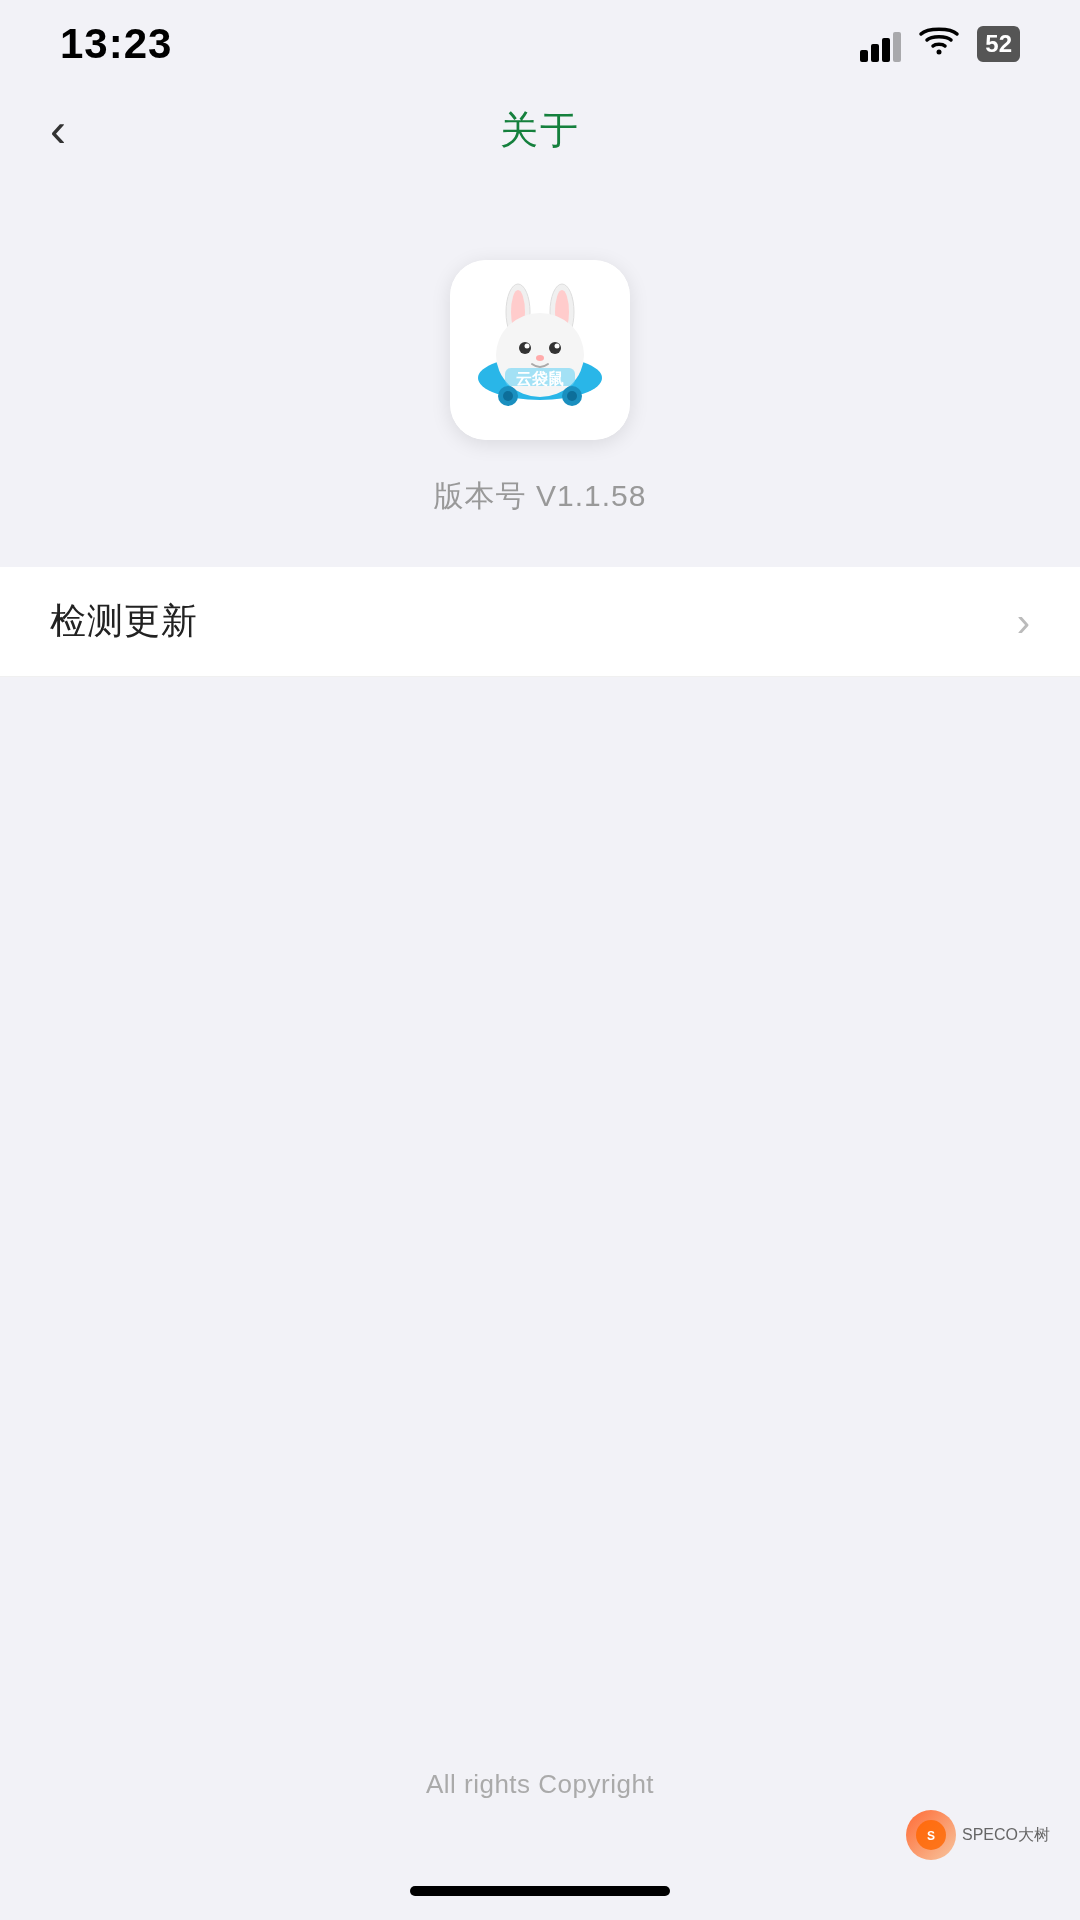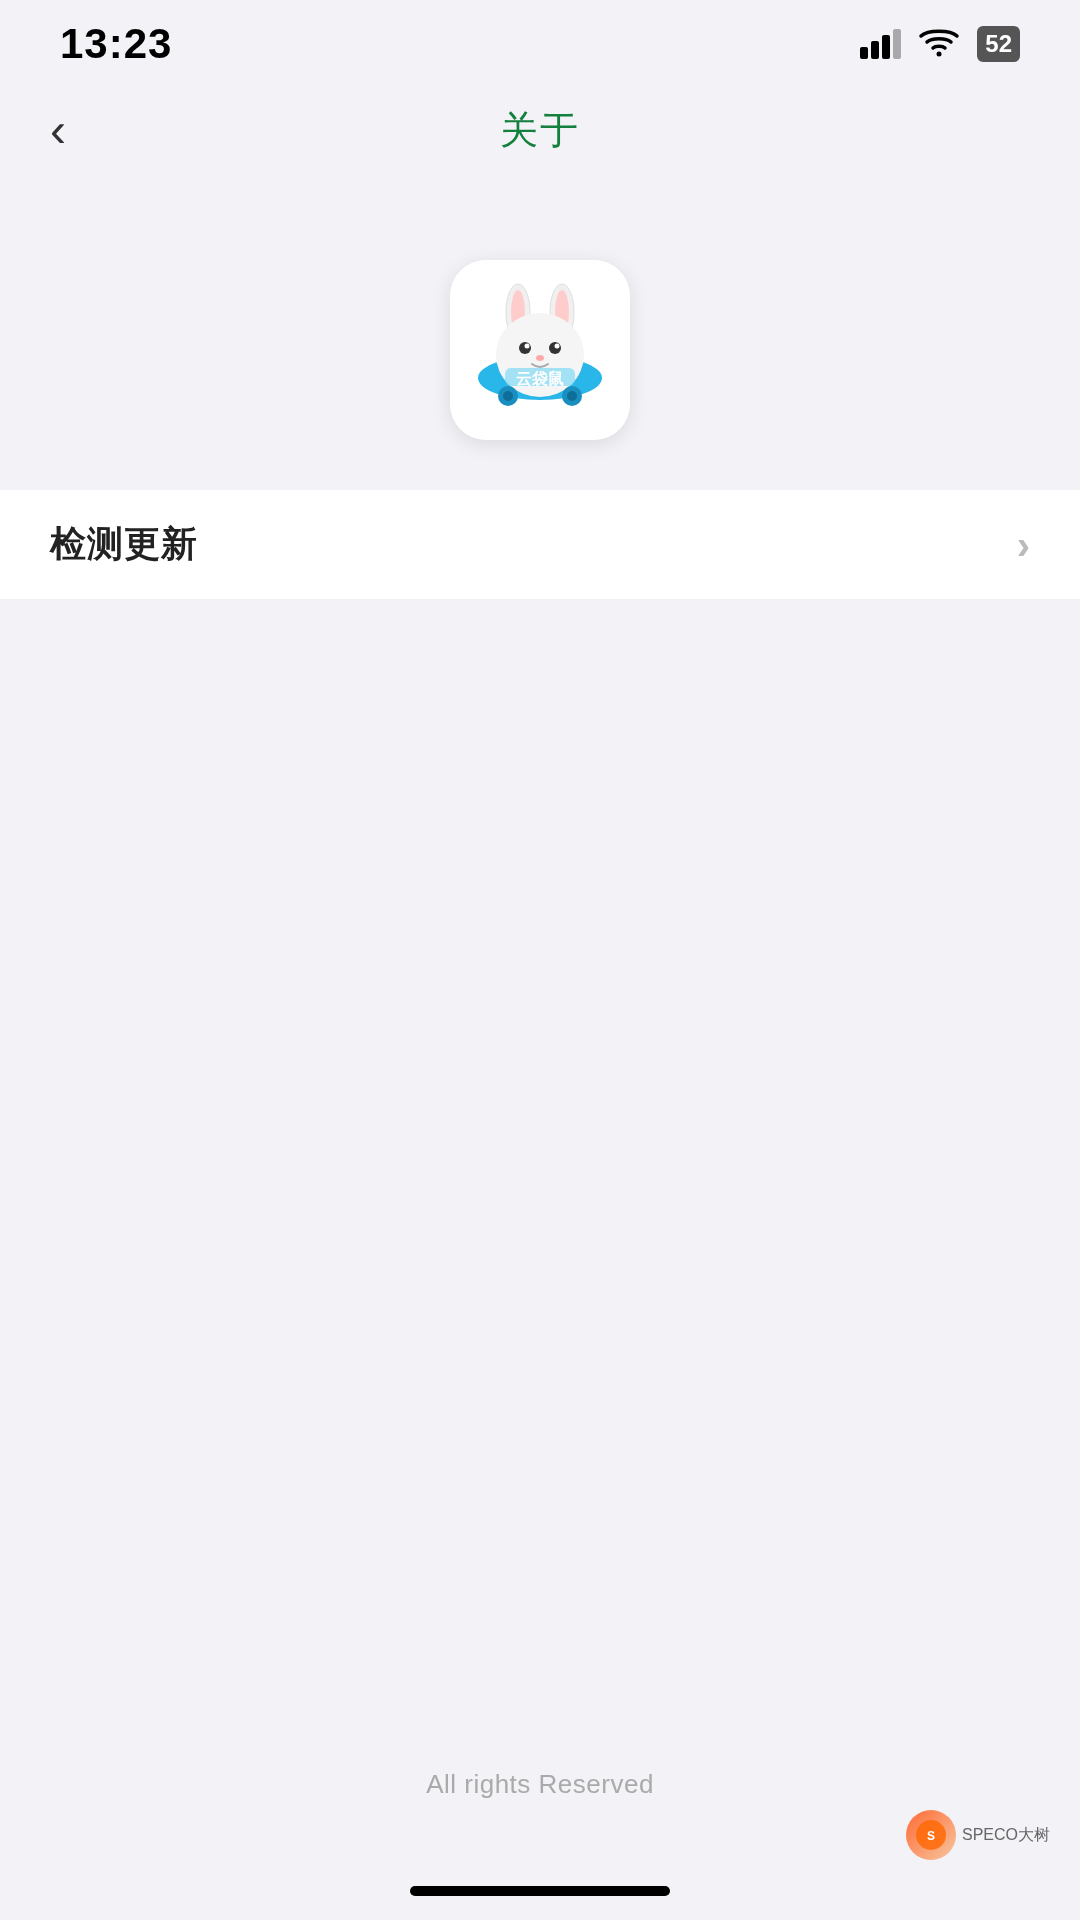--- a/index.html
+++ b/index.html
@@ -29,21 +29,20 @@
 
     .status-time {
       font-size: 42px;
       font-weight: 600;
       color: #000;
       letter-spacing: 1px;
     }
 
     .status-icons {
       display: flex;
-      align-items: center;
       gap: 16px;
     }
 
     .signal-icon {
       display: flex;
       align-items: flex-end;
       gap: 3px;
     }
 
     .signal-bar {
@@ -123,21 +122,20 @@
       margin-top: 36px;
       font-size: 30px;
       color: #999;
       letter-spacing: 1px;
     }
 
     
     .list-section {
       margin-top: 50px;
       background: #fff;
-      font-weight: bold;
     }
 
     .list-item {
       display: flex;
       align-items: center;
       justify-content: space-between;
       padding: 0 50px;
       height: 110px;
       border-bottom: 1px solid #f0f0f0;
       cursor: pointer;
@@ -275,31 +273,32 @@
       <rect x="55" y="108" width="70" height="18" rx="6" fill="#6dd4f5" opacity="0.6"></rect>
 
       <circle cx="58" cy="136" r="10" fill="#1a8fbf"></circle>
       <circle cx="122" cy="136" r="10" fill="#1a8fbf"></circle>
       <circle cx="58" cy="136" r="5" fill="#0d6e9a"></circle>
       <circle cx="122" cy="136" r="5" fill="#0d6e9a"></circle>
 
       <text x="90" y="124" text-anchor="middle" font-size="16" fill="#fff" font-family="PingFang SC, sans-serif" font-weight="600">云袋鼠</text>
     </svg>
   </div>
+  <span class="version-text">版本号 V1.1.58</span>
 </div>
 
 <div class="list-section">
   <div class="list-item">
     <span class="list-item-label">检测更新</span>
     <span class="chevron-right">›</span>
   </div>
 </div>
 
 <div class="footer">
-  <span class="footer-text">All rights Reserved</span>
+  <span class="footer-text">All rights Copyright</span>
 </div>
 
 <div class="home-indicator"></div>
 
 <div class="watermark">
   <div class="watermark-logo">
     <div class="watermark-circle">
       <svg width="34" height="34" viewBox="0 0 34 34">
         <circle cx="17" cy="17" r="15" fill="#ff6600" opacity="0.8"></circle>
         <text x="17" y="22" text-anchor="middle" font-size="12" fill="#fff" font-weight="bold">S</text>

